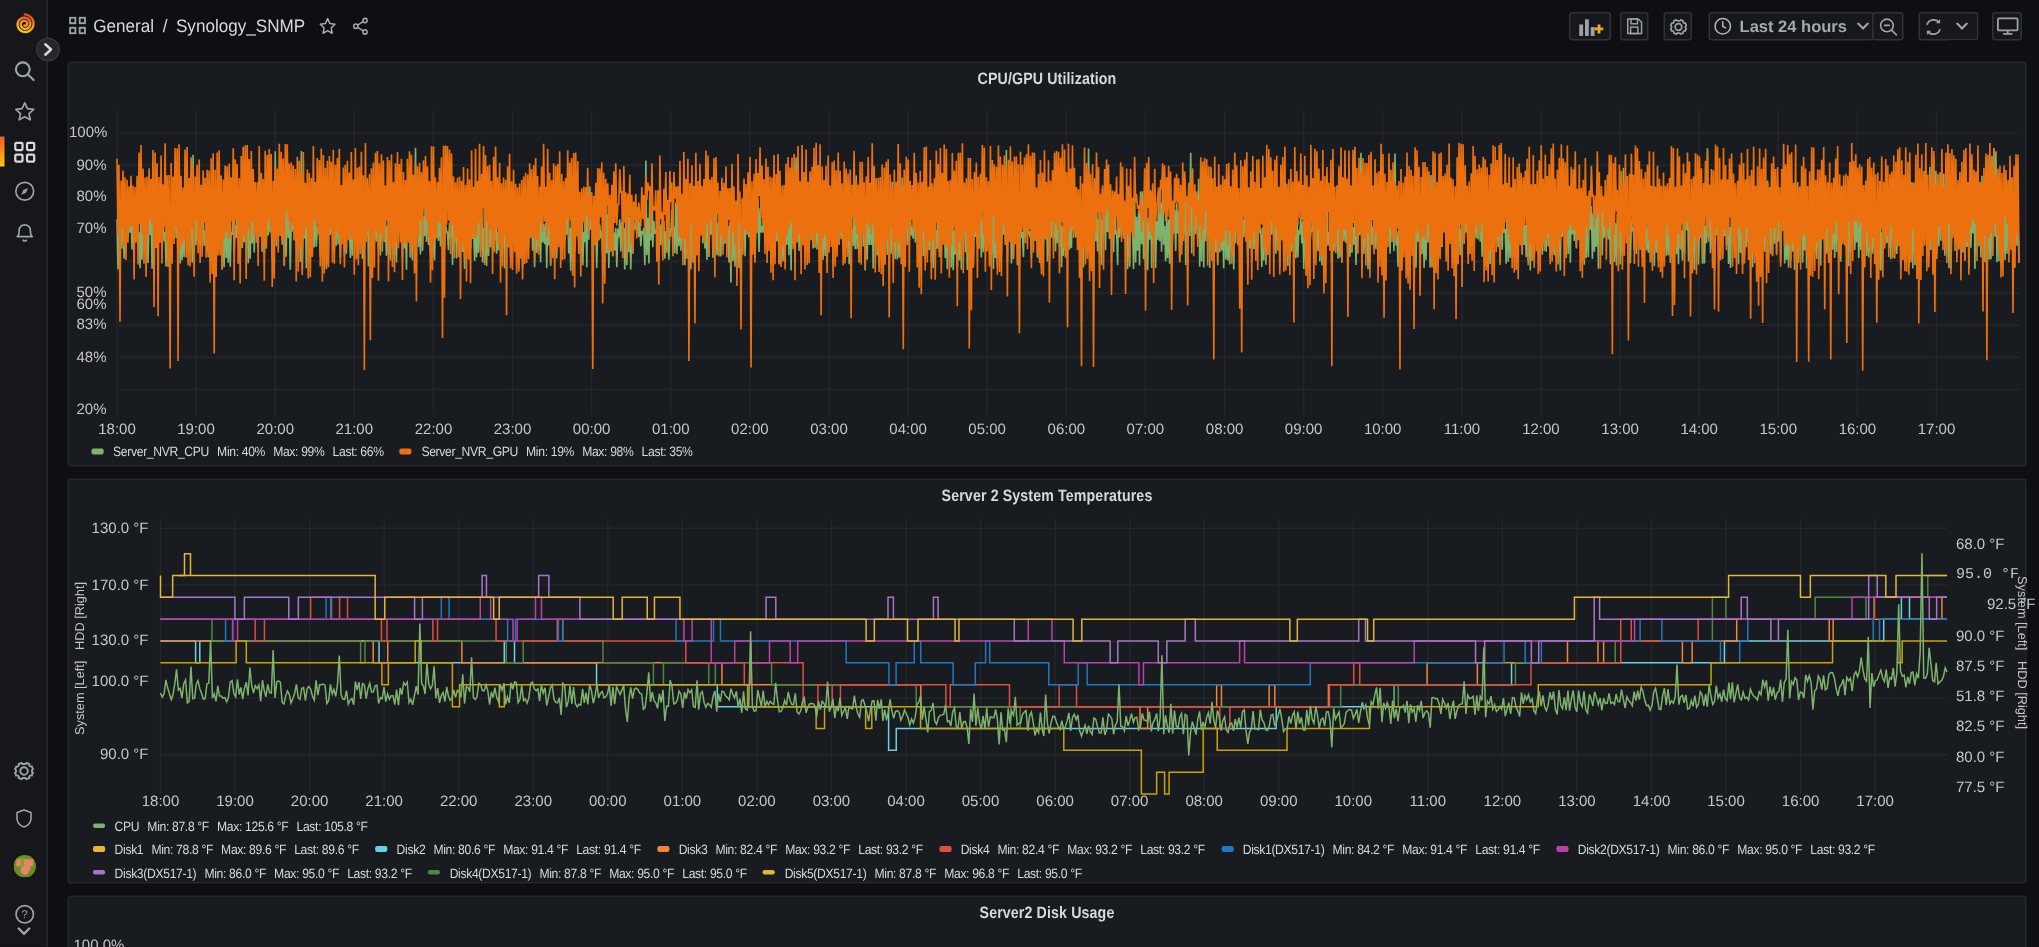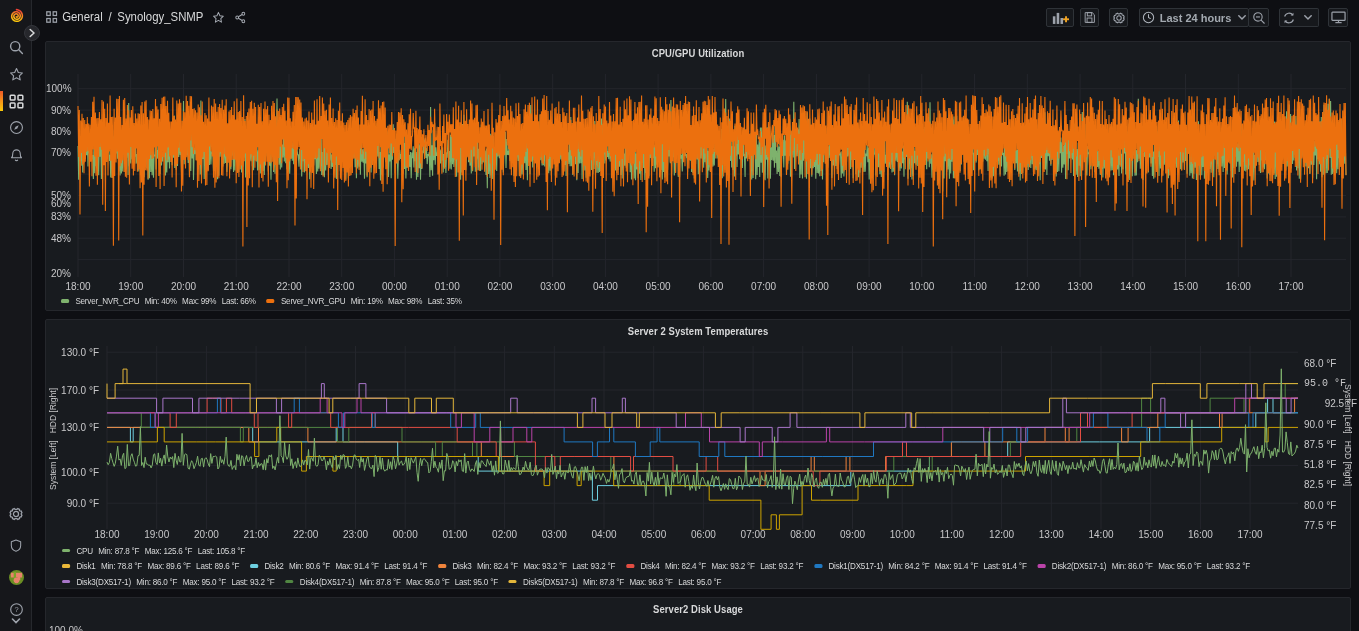--- a/index.html
+++ b/index.html
@@ -346,21 +346,21 @@
 <path d="M61 92.8H109.2V107.4H112.4V92.8H152.3H199.8H258.1H274.2V78.2H281.1V92.8H296V107.4H298.8V92.8H311V78.2H315V92.8H348.9H410V107.4H415.4V92.8H428.2V121.9H443.8V107.4H454.7V121.9H467V107.4H480.8V121.9H485.8V107.4H507.8H553H587.9H639.5V92.8H655.3V107.4H663.5V121.9H713.3V136.5H716.3V121.9H736.4H780.4V107.4H783.7V121.9H818.4H859.9H896.8V107.4H950.6H993.6H1043.7V92.8H1073.2H1120.4H1158.9H1188.7V78.2H1251.7H1252" fill="none" stroke="#BA43A9" stroke-width="1"></path>
 <path d="M61 78.2H110.6V92.8H116.9V78.2H146.5V92.8H152.9V78.2H166.8H193.3H230.4V92.8H235.6V78.2H275.4V63.6H278.3V78.2H313.1V63.6H319.9V78.2H340.6V92.8H400.6H464.7V78.2H471.2V92.8H500.8H546V78.2H549.6V92.8H576.3V78.2H579.4V92.8H605.4H630.2V107.4H664.4H694.1V121.9H699.2V107.4H726.2V121.9H731.9V107.4H744.1V92.8H750.9V107.4H760.9H819.4H859.8V92.8H864.3V107.4H879.1H937.7V121.9H943.8V107.4H974.9V121.9H979.8V107.4H1016.8V78.2H1020.4V92.8H1036.8H1081.2H1114.8V78.2H1118.9V92.8H1134.6V107.4H1139.6V92.8H1154.7H1199.8V63.6H1205.5V78.2H1240.2V92.8H1245.1V78.2H1252" fill="none" stroke="#A876C9" stroke-width="1"></path>
 <path d="M61 121.9H111.4V107.4H118.2V121.9H150.2H169.8H208.6V136.5H212.9V121.9H230.8V107.4H234.7V121.9H255.6V151.1H260.4V136.5H286.9V151.1H290.2V136.5H303.8H323.9H387.8H452.4V151.1H498.1V165.6H503.7V151.1H531.1V165.6H535.2V151.1H567.7V165.6H616.6H663.2V180.2H693H714.9V209.3H725.1V194.8H730.4V209.3H733.4V194.8H756.1V165.6H765.5V180.2H774.6H812V165.6H832.7H860.2H867V151.1H894H923.1H979.5V136.5H1043.9H1094.7V121.9H1133.8H1175.7V107.4H1219.2V121.9H1222.1V107.4H1233.2H1252" fill="none" stroke="#CCA300" stroke-width="1"></path>
 <path d="M61 63.6V78.2H69.1V63.6H80.7H145H204.1V92.8H210.5V78.2H250.5H283.1V92.8H286.8V78.2H304.7H362.8V92.8H368.8V78.2H385.5V92.8H390.3V78.2H407.3V92.8H443.9H487.5H531.4V107.4H536.9V92.8H559V107.4H566V92.8H590.7V107.4H593.3V92.8H607.5H669.4V107.4H675.2V92.8H693.8H753.2H774.9H813.9V107.4H818.9V92.8H841H865.7V107.4H869.8V92.8H886.9H943.3H1003.6V78.2H1041.3H1101.7H1106.4V63.6H1119.8H1154.3V78.2H1160.9V63.6H1193.2H1211.2V78.2H1218V63.6H1232.7H1252" fill="none" stroke="#E3B63A" stroke-width="1"></path>
 <path d="M73 63.6H77V49.1H81V63.6" fill="none" stroke="#E3B63A" stroke-width="1"></path>
     <path d="M61 142.1L62.2 144.7L63.4 142.5L64.6 133.3L65.8 138.7L67 142.7L68.2 146.4L69.3 143.3L70.5 136.1L71.7 126.2L72.9 140.1L74.1 138.9L75.3 145.4L76.5 135.8L77.7 133.3L78.9 148.6L80.1 147.7L81.3 124.4L82.5 145.7L83.7 145.5L84.8 136.3L86 133.7L87.2 139.1L88.4 142.3L89.6 146.2L90.8 145.6L92 135.8L93.2 135.4L94.4 106.6L95.6 145.5L96.8 142.5L98 147.6L99.2 137.2L100.3 144L101.5 144L102.7 145.5L103.9 145L105.1 147.9L106.3 145L107.5 134.7L108.7 133.8L109.9 142.4L111.1 144.6L112.3 132.9L113.5 143L114.6 138.2L115.8 146.1L117 138.7L118.2 134.9L119.4 143.6L120.6 125L121.8 136.9L123 142L124.2 137.1L125.4 139.1L126.6 136.6L127.8 147.6L129 133.4L130.1 140.1L131.3 144.5L132.5 136.2L133.7 141.8L134.9 142L136.1 113.4L137.3 145.3L138.5 134.7L139.7 133.9L140.9 134.7L142.1 148.2L143.3 149.2L144.5 143.9L145.6 140.7L146.8 142.7L148 148.7L149.2 145.7L150.4 142.3L151.6 136.2L152.8 145L154 146.3L155.2 138.8L156.4 138.3L157.6 147.1L158.8 138.9L160 137.7L161.1 139.5L162.3 144L163.5 146.7L164.7 133.6L165.9 143.4L167.1 136.5L168.3 136.5L169.5 136.1L170.7 136.9L171.9 149L173.1 147.1L174.3 136.3L175.5 142.7L176.6 139.7L177.8 144.3L179 136.3L180.2 117.1L181.4 143.2L182.6 146L183.8 146.3L185 140.4L186.2 149.4L187.4 146.9L188.6 145.6L189.8 149.8L190.9 134.3L192.1 140.1L193.3 134.7L194.5 146L195.7 135.7L196.9 136.6L198.1 145.8L199.3 139.1L200.5 135.5L201.7 141.3L202.9 141.3L204.1 137.2L205.3 136.8L206.4 149L207.6 145.1L208.8 145.8L210 138L211.2 147.7L212.4 142.5L213.6 146.2L214.8 143.8L216 143.8L217.2 149.7L218.4 139.8L219.6 150.1L220.8 138.6L221.9 143.1L223.1 135.1L224.3 136.7L225.5 134.7L226.7 148.5L227.9 146.1L229.1 149.9L230.3 143.8L231.5 137.5L232.7 143.1L233.9 95.6L235.1 135.8L236.3 137.4L237.4 142.7L238.6 122.1L239.8 135.9L241 139.3L242.2 137L243.4 124.2L244.6 145.5L245.8 138.8L247 148.6L248.2 143.9L249.4 141.6L250.6 147.7L251.8 137.9L252.9 143.9L254.1 146.8L255.3 145.3L256.5 139.9L257.7 144.9L258.9 140.2L260.1 141.2L261.3 144.8L262.5 129.5L263.7 149.1L264.9 137.6L266.1 138.3L267.2 141.3L268.4 118.2L269.6 144.9L270.8 146.4L272 144.7L273.2 135.4L274.4 136.4L275.6 140.5L276.8 140.5L278 136.5L279.2 140.5L280.4 149.8L281.6 141.3L282.7 145.1L283.9 138.5L285.1 144.9L286.3 147.7L287.5 136.2L288.7 140L289.9 135.4L291.1 149.6L292.3 144.6L293.5 148.6L294.7 135.2L295.9 139.6L297.1 134.6L298.2 135L299.4 148.4L300.6 146.4L301.8 136.9L303 147.1L304.2 145.9L305.4 148.8L306.6 145.1L307.8 135.6L309 134.8L310.2 139.1L311.4 140.4L312.6 139.2L313.7 147.5L314.9 136.5L316.1 142.1L317.3 138.5L318.5 150.4L319.7 144.8L320.9 138.7L322.1 136.7L323.3 146L324.5 148.2L325.7 148.6L326.9 145.1L328.1 156.6L329.2 135.5L330.4 136.7L331.6 151.5L332.8 147.6L334 137.2L335.2 149.3L336.4 138L337.6 149L338.8 151.2L340 149.5L341.2 150.1L342.4 139.3L343.5 148.6L344.7 141.7L345.9 149.6L347.1 136.4L348.3 140.3L349.5 148.8L350.7 144L351.9 135.9L353.1 145.2L354.3 142.1L355.5 141L356.7 145.2L357.9 144.5L359 142.4L360.2 136.6L361.4 150.7L362.6 138L363.8 149.5L365 137.7L366.2 140.3L367.4 143.1L368.6 140.1L369.8 136.8L371 152.4L372.2 161.3L373.4 145.2L374.5 138.2L375.7 145.7L376.9 139.5L378.1 138.7L379.3 139.7L380.5 142.1L381.7 142.6L382.9 152.9L384.1 151.6L385.3 141.6L386.5 128.2L387.7 147.9L388.9 141.2L390 147.1L391.2 148.5L392.4 152.2L393.6 142.4L394.8 148.4L396 139.9L397.2 160.7L398.4 150.7L399.6 150.9L400.8 133.4L402 137.6L403.2 149.3L404.4 148.8L405.5 146.9L406.7 140.7L407.9 142.8L409.1 151.9L410.3 141.4L411.5 145.8L412.7 139.7L413.9 141.9L415.1 139.9L416.3 151L417.5 151.6L418.7 133.6L419.8 153.1L421 142.6L422.2 141L423.4 148.3L424.6 151.5L425.8 148.9L427 149.7L428.2 151.5L429.4 144L430.6 140.6L431.8 154.4L433 142.5L434.2 147.9L435.3 140.8L436.5 141.2L437.7 143.9L438.9 144.9L440.1 146.6L441.3 139.1L442.5 142.8L443.7 145.2L444.9 140.9L446.1 151.5L447.3 145.7L448.5 155.2L449.7 140.9L450.8 152.3L452 153.4L453.2 149.8L454.4 100.9L455.6 151.1L456.8 154L458 153.7L459.2 140.1L460.4 145.5L461.6 151.2L462.8 140.4L464 151.4L465.2 147.5L466.3 149.9L467.5 147.6L468.7 148.9L469.9 149.5L471.1 135.3L472.3 146.5L473.5 154.6L474.7 154.3L475.9 151.6L477.1 147L478.3 150.1L479.5 141.3L480.7 146.8L481.8 149.5L483 149.7L484.2 142.2L485.4 154.6L486.6 156L487.8 153.9L489 147.6L490.2 145.3L491.4 155.2L492.6 151.4L493.8 149.2L495 149L496.2 149.1L497.3 150.7L498.5 157.8L499.7 147.5L500.9 153.1L502.1 147.5L503.3 149L504.5 151.8L505.7 134.4L506.9 154.4L508.1 151.3L509.3 146L510.5 158.7L511.6 150.7L512.8 154.1L514 145.3L515.2 157L516.4 154.2L517.6 151.8L518.8 159.3L520 151.2L521.2 152.2L522.4 152.7L523.6 143.7L524.8 151.6L526 156.2L527.1 158.2L528.3 147.2L529.5 146.6L530.7 150.3L531.9 154.8L533.1 160.9L534.3 152.7L535.5 147.2L536.7 147.3L537.9 160.4L539.1 146.6L540.3 152.6L541.5 146.2L542.6 160.6L543.8 153.1L545 160.3L546.2 154.5L547.4 146.2L548.6 153.9L549.8 158.9L551 154.4L552.2 153.7L553.4 154.7L554.6 160.2L555.8 157.3L557 153.3L558.1 155.8L559.3 158.2L560.5 163.4L561.7 159.3L562.9 162.1L564.1 158.3L565.3 149.8L566.5 148.1L567.7 143.9L568.9 159.8L570.1 151.3L571.3 159.7L572.5 168.3L573.6 154.4L574.8 153.6L576 148.6L577.2 160.6L578.4 162.8L579.6 158.6L580.8 156.9L582 156.6L583.2 156.1L584.4 150L585.6 161.1L586.8 160.5L587.9 164.1L589.1 154.6L590.3 151.9L591.5 164.4L592.7 165.2L593.9 154.8L595.1 165.3L596.3 161.3L597.5 161L598.7 164.6L599.9 176L601.1 152.5L602.3 161.2L603.4 142.3L604.6 163.9L605.8 152.1L607 161.9L608.2 166L609.4 157.3L610.6 165.9L611.8 152.1L613 164.7L614.2 157.8L615.4 158.3L616.6 158.4L617.8 153L618.9 159.4L620.1 176.3L621.3 154.8L622.5 166.6L623.7 166.7L624.9 174.8L626.1 152.3L627.3 162.4L628.5 154.2L629.7 156.8L630.9 144.6L632.1 163.5L633.3 162.1L634.4 162.1L635.6 156.4L636.8 154.9L638 153.6L639.2 167.2L640.4 157.2L641.6 154.8L642.8 161.5L644 170.3L645.2 165.8L646.4 168.4L647.6 155L648.8 166.2L649.9 170.7L651.1 143L652.3 162.2L653.5 169L654.7 161.8L655.9 157.5L657.1 157.6L658.3 161.3L659.5 164.5L660.7 166.3L661.9 160.5L663.1 166.1L664.2 164.6L665.4 160.6L666.6 155.3L667.8 167.2L669 158.1L670.2 156.2L671.4 159.8L672.6 156.6L673.8 167.2L675 170.8L676.2 167.2L677.4 163.5L678.6 169.3L679.7 163.8L680.9 167.6L682.1 169.6L683.3 158.6L684.5 159.6L685.7 164.6L686.9 168.7L688.1 168.6L689.3 158.3L690.5 169.9L691.7 166.9L692.9 156L694.1 157.4L695.2 159.2L696.4 169.5L697.6 163.4L698.8 161.2L700 136.2L701.2 164.2L702.4 164.4L703.6 167.1L704.8 157.3L706 163.9L707.2 160.1L708.4 155.7L709.6 161.6L710.7 158.5L711.9 158.1L713.1 166.5L714.3 164.6L715.5 155.6L716.7 160L717.9 160.2L719.1 161.3L720.3 154.5L721.5 167.6L722.7 161.7L723.9 159.6L725.1 155.6L726.2 167.4L727.4 158.7L728.6 116.8L729.8 169.6L731 156.8L732.2 164.1L733.4 168.5L734.6 149.2L735.8 169.2L737 153.7L738.2 164.2L739.4 165.1L740.5 158.3L741.7 155.7L742.9 169.5L744.1 156.3L745.3 157.3L746.5 183.7L747.7 168.3L748.9 161.1L750.1 164.8L751.3 169.7L752.5 159.9L753.7 154.2L754.9 166.4L756 161.3L757.2 165.3L758.4 158.4L759.6 155.1L760.8 162.4L762 148L763.2 160.3L764.4 165.3L765.6 153.6L766.8 157.6L768 167L769.2 160.5L770.4 157.9L771.5 166.5L772.7 168.3L773.9 162.6L775.1 162L776.3 167.3L777.5 159.4L778.7 165L779.9 158.4L781.1 165.1L782.3 154.6L783.5 153.2L784.7 167.1L785.9 175.9L787 168.1L788.2 166.1L789.4 154.1L790.6 166L791.8 166L793 166.5L794.2 153L795.4 160.1L796.6 161.7L797.8 166.5L799 167L800.2 163.9L801.4 156.8L802.5 156.2L803.7 163.3L804.9 161.8L806.1 157.2L807.3 152.6L808.5 159.2L809.7 167.6L810.9 165.7L812.1 165.9L813.3 157.6L814.5 162.4L815.7 156.9L816.8 154.5L818 166.1L819.2 154.4L820.4 162.5L821.6 158.2L822.8 166.5L824 166.7L825.2 153.2L826.4 163.7L827.6 150.6L828.8 159.5L830 162.2L831.2 150.9L832.3 156.4L833.5 165.5L834.7 159.7L835.9 158.6L837.1 164L838.3 154.7L839.5 154.6L840.7 160.6L841.9 178.3L843.1 152.3L844.3 159.5L845.5 156.9L846.7 154.6L847.8 164.9L849 164.3L850.2 162.4L851.4 154.9L852.6 153.6L853.8 153.1L855 153.4L856.2 159L857.4 156.4L858.6 152.9L859.8 161.9L861 154.3L862.2 148.1L863.3 152.4L864.5 149.9L865.7 158.8L866.9 163.4L868.1 147.8L869.3 149.8L870.5 143.4L871.7 138.2L872.9 152.5L874.1 138.6L875.3 161.4L876.5 148.6L877.7 152.4L878.8 148.4L880 151.8L881.2 162.6L882.4 147.1L883.6 158.8L884.8 152.5L886 160.9L887.2 151.3L888.4 151.8L889.6 150.3L890.8 155.1L892 147.2L893.2 162.1L894.3 149.6L895.5 154.8L896.7 152.5L897.9 161.3L899.1 150.2L900.3 153.6L901.5 147.3L902.7 158.7L903.9 155.2L905.1 153.9L906.3 155.5L907.5 165.2L908.6 145.3L909.8 145L911 145.8L912.2 145.7L913.4 149.2L914.6 156L915.8 146.2L917 148.8L918.2 152.1L919.4 148.6L920.6 159.5L921.8 151.8L923 147.1L924.1 159.3L925.3 153.8L926.5 150.1L927.7 149.4L928.9 149.2L930.1 134.2L931.3 155.9L932.5 143.4L933.7 145.8L934.9 145.3L936.1 144.2L937.3 156.6L938.5 143.5L939.6 154L940.8 144.2L942 147L943.2 111.5L944.4 158.2L945.6 147.5L946.8 149.3L948 144.1L949.2 152.8L950.4 149.7L951.6 154.4L952.8 153.1L954 150.9L955.1 152.7L956.3 145.4L957.5 157.4L958.7 152.8L959.9 148.4L961.1 156L962.3 145L963.5 145.2L964.7 151.6L965.9 153.9L967.1 157.7L968.3 141.5L969.5 149.2L970.6 143.7L971.8 146.5L973 143.1L974.2 148L975.4 145.8L976.6 153.9L977.8 155.7L979 145.9L980.2 140.9L981.4 150.8L982.6 143.6L983.8 151.4L984.9 153.8L986.1 150.1L987.3 141.5L988.5 146.6L989.7 141L990.9 152.7L992.1 156.3L993.3 140L994.5 150.2L995.7 152.5L996.9 144.9L998.1 153.5L999.3 140.4L1000.4 153.8L1001.6 146L1002.8 140.2L1004 151.3L1005.2 154.5L1006.4 140.4L1007.6 148.5L1008.8 151.2L1010 140.9L1011.2 153.4L1012.4 155.4L1013.6 142.8L1014.8 146.2L1015.9 150.7L1017.1 141.2L1018.3 145.1L1019.5 149.7L1020.7 145.4L1021.9 153.6L1023.1 145.5L1024.3 149L1025.5 148.7L1026.7 142.2L1027.9 149L1029.1 148.1L1030.3 149.7L1031.4 142.7L1032.6 147.6L1033.8 147.9L1035 139.7L1036.2 145.9L1037.4 152.1L1038.6 144.5L1039.8 147L1041 148.3L1042.2 150.4L1043.4 141.1L1044.6 147L1045.8 140.5L1046.9 146.4L1048.1 138L1049.3 140.9L1050.5 146.9L1051.7 150.5L1052.9 150.1L1054.1 153.4L1055.3 150.5L1056.5 141.3L1057.7 138.8L1058.9 145.6L1060.1 152.8L1061.2 153.1L1062.4 144.1L1063.6 138.7L1064.8 149.9L1066 139.4L1067.2 149.3L1068.4 147.2L1069.6 148.8L1070.8 144.7L1072 123L1073.2 149.8L1074.4 144.4L1075.6 143.5L1076.7 148.6L1077.9 143.2L1079.1 152.7L1080.3 152.1L1081.5 147L1082.7 150.8L1083.9 143.7L1085.1 151.5L1086.3 149.5L1087.5 141.1L1088.7 143.1L1089.9 150.6L1091.1 142.7L1092.2 151.2L1093.4 136.3L1094.6 143.9L1095.8 149.7L1097 147.7L1098.2 137.1L1099.4 145.3L1100.6 142.5L1101.8 147.9L1103 139.8L1104.2 145.7L1105.4 147.1L1106.6 135L1107.7 146.1L1108.9 134.9L1110.1 148.3L1111.3 142.2L1112.5 136.3L1113.7 145.2L1114.9 146.6L1116.1 141.4L1117.3 145.5L1118.5 144.8L1119.7 146.7L1120.9 139.4L1122.1 142.4L1123.2 144.1L1124.4 145L1125.6 146.6L1126.8 141.1L1128 143.1L1129.2 133.2L1130.4 138L1131.6 133.6L1132.8 147.2L1134 137.7L1135.2 144.1L1136.4 138.2L1137.5 146.6L1138.7 142L1139.9 141L1141.1 133.1L1142.3 148L1143.5 134.8L1144.7 133L1145.9 99.8L1147.1 145.6L1148.3 134.3L1149.5 136.4L1150.7 131.8L1151.9 133.4L1153 146.7L1154.2 141.3L1155.4 141.7L1156.6 145.3L1157.8 129.9L1159 134.2L1160.2 130.3L1161.4 135.1L1162.6 153.1L1163.8 140.5L1165 139.4L1166.2 130.7L1167.4 133.2L1168.5 139.8L1169.7 130.2L1170.9 139.9L1172.1 138.8L1173.3 129.5L1174.5 128.3L1175.7 128.5L1176.9 131.9L1178.1 139L1179.3 143.9L1180.5 137.8L1181.7 136.3L1182.9 132.8L1184 143.4L1185.2 131.6L1186.4 133.9L1187.6 132.2L1188.8 140.8L1190 130L1191.2 127.9L1192.4 131.3L1193.6 127.3L1194.8 118.2L1196 126.8L1197.2 132.6L1198.4 134.1L1199.5 104.7L1200.7 152L1201.9 128.7L1203.1 137.8L1204.3 133.8L1205.5 133.2L1206.7 129.5L1207.9 126.7L1209.1 132L1210.3 134.4L1211.5 126.3L1212.7 138.7L1213.8 131.7L1215 132.7L1216.2 125.2L1217.4 137.8L1218.6 128.5L1219.8 82.8L1221 127.3L1222.2 130.9L1223.4 130L1224.6 138.2L1225.8 131.2L1227 135.8L1228.2 128.4L1229.3 128L1230.5 136.9L1231.7 129.2L1232.9 132.2L1234.1 115L1235.3 48.8L1236.5 132L1237.7 132.1L1238.9 129.2L1240.1 111.9L1241.3 122.7L1242.5 133.7L1243.7 134.6L1244.8 121.9L1246 136L1247.2 134.6L1248.4 133.7L1249.6 131.1L1250.8 125.2L1252 128.1" fill="none" stroke="#7EB26D" stroke-width="1"></path>
   </svg>
 <div class="tick yl2" style="top:26.7px;">130.0 °F</div>
 <div class="tick yl2" style="top:64.5px;">170.0 °F</div>
 <div class="tick yl2" style="top:102.2px;">130.0 °F</div>
-<div class="tick yl2" style="top:147px;">100.0 °F</div>
+<div class="tick yl2" style="top:129px;">100.0 °F</div>
 <div class="tick yl2" style="top:177.7px;">90.0 °F</div>
 <div class="tick yr2" style="top:37.9px;">68.0 °F</div>
 <div class="tick yr2" style="top:58.1px;font-family:Liberation Mono, monospace;">95.0 °F</div>
 <div class="tick yr2" style="top:78.4px;text-align:right;">92.5 °F</div>
 <div class="tick yr2" style="top:98.6px;">90.0 °F</div>
 <div class="tick yr2" style="top:118.9px;">87.5 °F</div>
 <div class="tick yr2" style="top:139.1px;">51.8 °F</div>
 <div class="tick yr2" style="top:159.3px;">82.5 °F</div>
 <div class="tick yr2" style="top:179.6px;">80.0 °F</div>
 <div class="tick yr2" style="top:199.8px;">77.5 °F</div>

